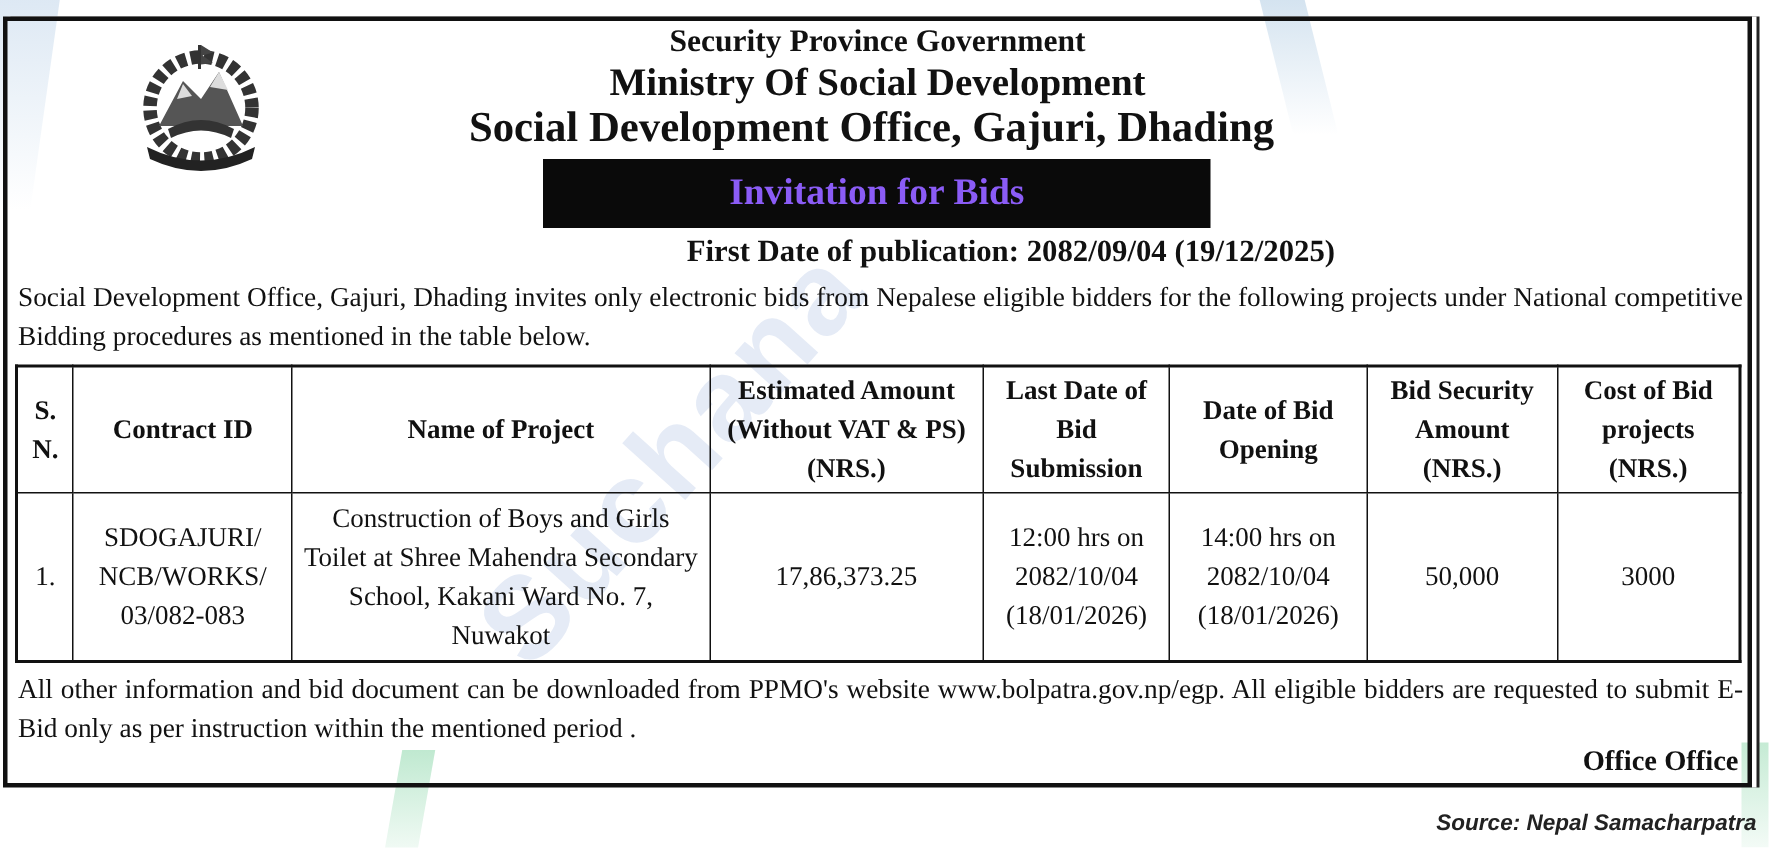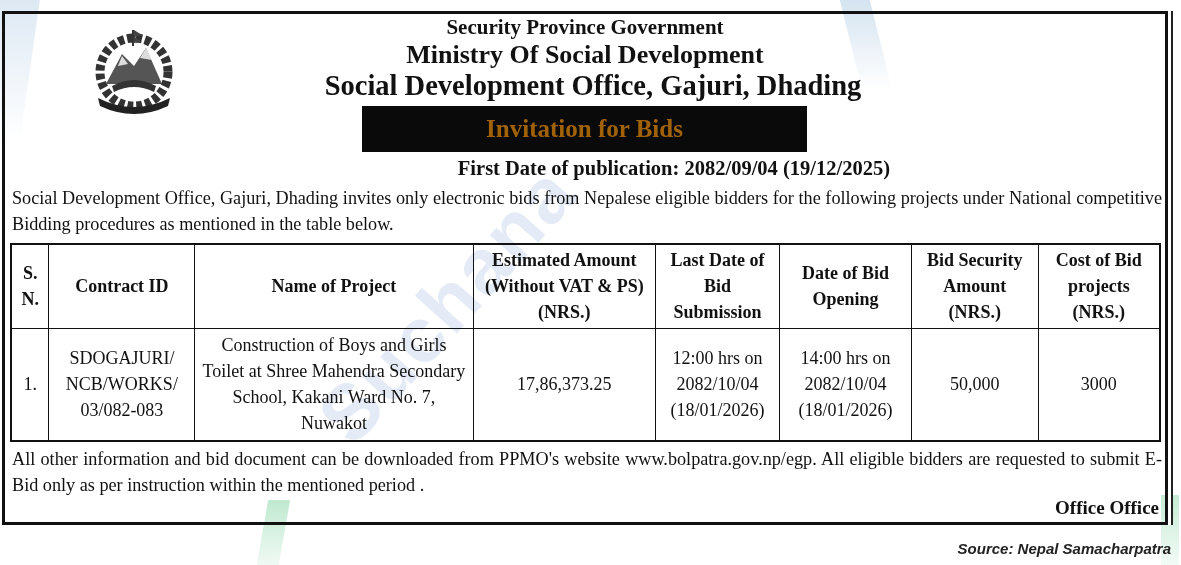--- a/index.html
+++ b/index.html
@@ -19,24 +19,24 @@
     font-size: 78px; color: rgba(70,110,190,0.14); transform: rotate(-48deg); transform-origin: left top; letter-spacing: 2px; }
 
   .frame { position: absolute; left: 2px; top: 11px; width: 1166px; height: 514px;
     border: 3px solid #111; box-shadow: 3px 0 0 0 #fff, 5px 0 0 0 #222; }
 
   .emblem { position: absolute; left: 88px; top: 26px; width: 92px; height: 88px; }
 
   .hdr { position: absolute; left: 0; width: 100%; text-align: center; font-weight: bold; }
   .h1 { top: 15px; font-size: 21px; left: 280px; width: 610px; }
   .h2 { top: 40px; font-size: 26px; left: 280px; width: 610px; }
-  .h3 { top: 70px; font-size: 28.5px; left: 288px; width: 610px; }
+  .h3 { top: 70px; font-size: 28.5px; left: 276px; width: 610px; }
 
   .title-bar { position: absolute; left: 362px; top: 106px; width: 445px; height: 46px; background: #0a0a0a;
-    color: #a16207; font-weight: bold; font-size: 25px; text-align: center; line-height: 46px; }
+    color: #8b5cf6; font-weight: bold; font-size: 25px; text-align: center; line-height: 46px; }
 
   .pubdate { position: absolute; left: 280px; top: 157px; width: 610px; text-align: right; font-weight: bold; font-size: 20.5px; }
 
   .intro { position: absolute; left: 12px; top: 185px; width: 1150px; font-size: 18.2px; line-height: 26px; text-align: justify; }
 
   table.bids { position: absolute; left: 10px; top: 243px; width: 1151px; border-collapse: collapse; font-size: 18px; }
   table.bids th, table.bids td { border: 1.5px solid #111; text-align: center; vertical-align: middle; }
   table.bids th { font-weight: bold; height: 84px; line-height: 26px; padding: 0 4px; }
   table.bids td { height: 113px; line-height: 26px; padding: 0 6px; font-weight: normal; }
   table.bids { border: 2px solid #111; }

